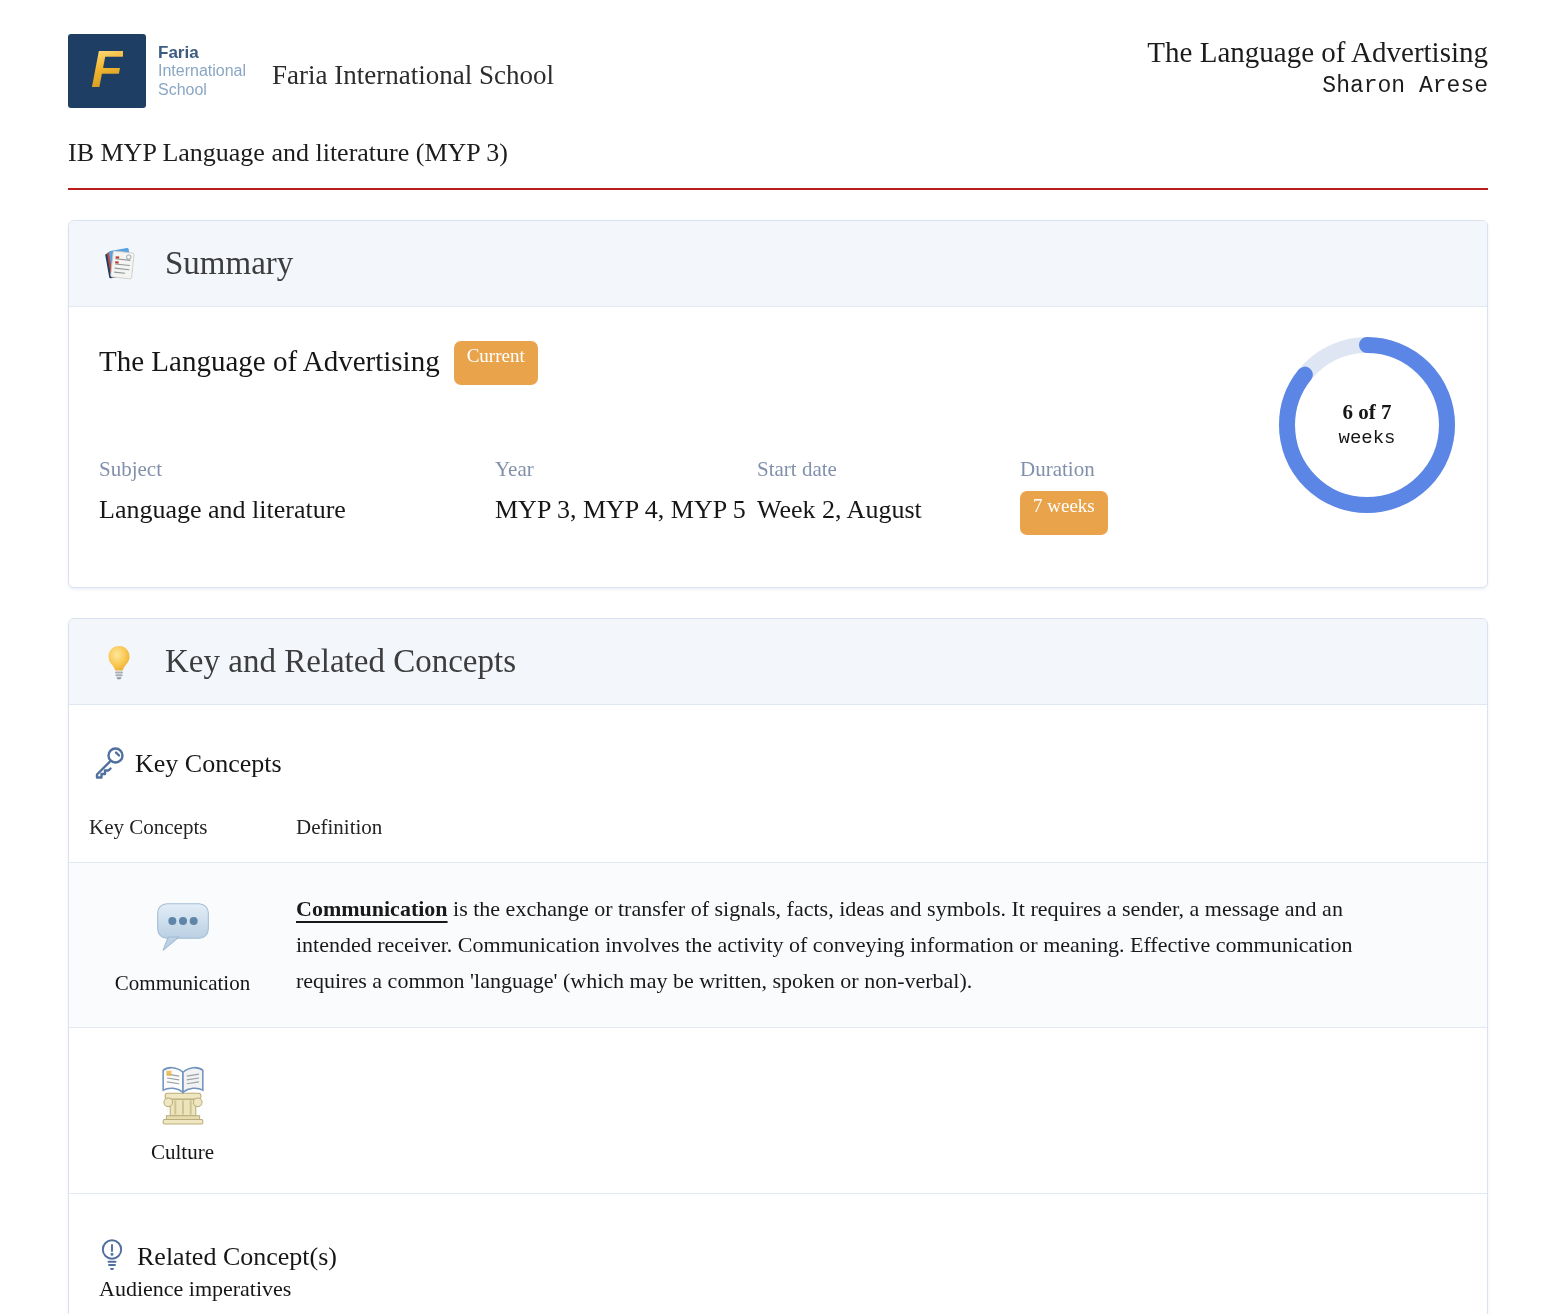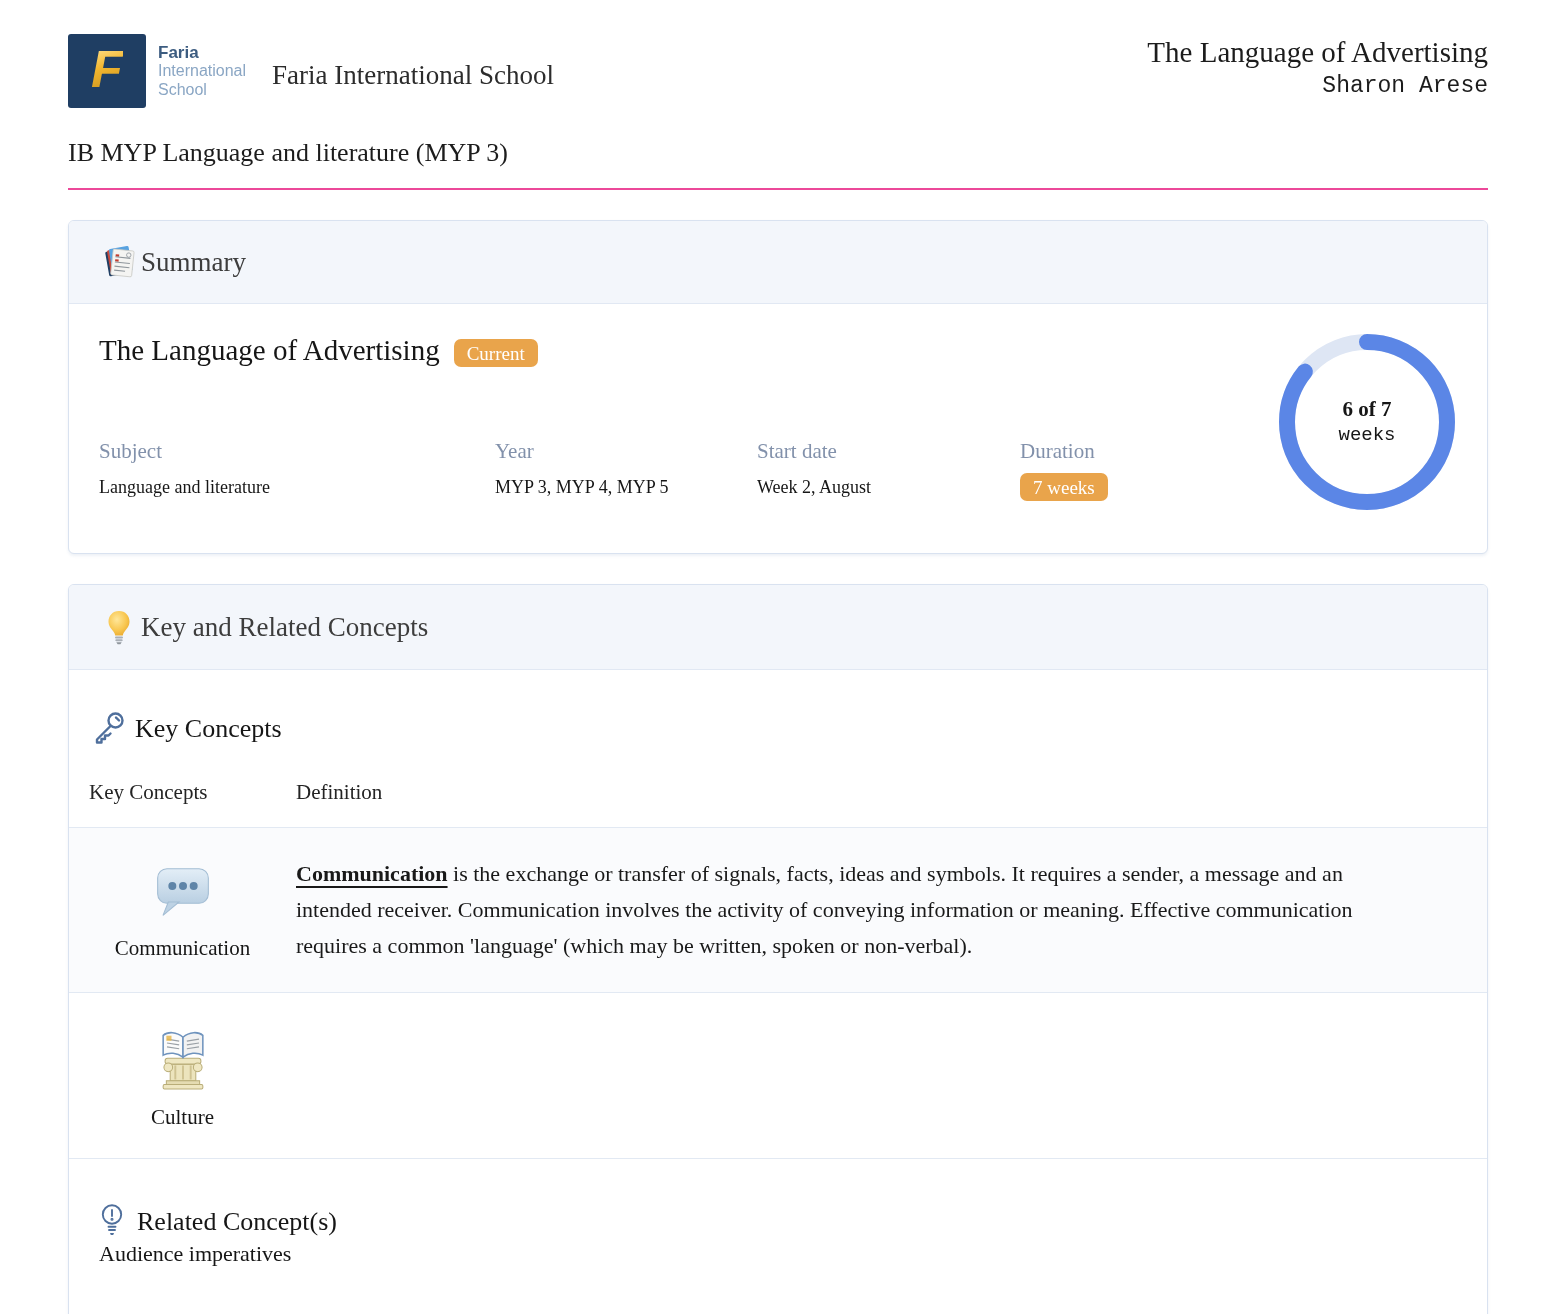--- a/index.html
+++ b/index.html
@@ -30,49 +30,49 @@
   .logo-text .l1 { font-size: 17px; font-weight: bold; color: #3c5c80; }
   .logo-text .l2, .logo-text .l3 { font-size: 16px; color: #8aa6c4; }
   .school-name { font-size: 27px; color: #2c2c2c; margin-left: 26px; margin-top: 26px; }
   .header-right { margin-left: auto; text-align: right; }
   .header-right .unit { font-size: 29px; color: #1c1c1c; line-height: 1.25; }
   .header-right .author { font-size: 23px; color: #1c1c1c; margin-top: 3px; font-family: Liberation Mono, monospace; }
 
   .course-line {
     font-size: 26px; color: #1c1c1c;
     margin-top: 30px; padding-bottom: 20px;
-    border-bottom: 2px solid #ec4899;
+    border-bottom: 2px solid #b91c1c;
   }
 
   
   .card {
     border: 1px solid #d9e2f0; border-radius: 6px;
     margin-top: 30px; background: #ffffff;
     box-shadow: 0 2px 3px rgba(90, 120, 170, 0.10);
     overflow: hidden;
   }
   .card-header {
     background: #f3f6fb; border-bottom: 1px solid #e1e8f3;
     padding: 24px 30px; display: flex; align-items: center;
   }
   .card-header .icon-wrap { width: 40px; display: flex; justify-content: center; }
-  .card-header .card-title { font-size: 27px; color: #3d3d3d; margin-left: 2px; }
+  .card-header .card-title { font-size: 33px; color: #3d3d3d; margin-left: 26px; }
 
   
   .summary-body { position: relative; padding: 30px 30px 52px 30px; }
   .unit-title-row { display: flex; align-items: center; }
   .unit-title { font-size: 29px; color: #161616; }
   .badge {
     display: inline-block; background: #e9a44b; color: #ffffff;
-    font-size: 19px; padding: 4px 13px 2px 13px; border-radius: 7px;
+    font-size: 19px; padding: 4px 13px 18px 13px; border-radius: 7px;
   }
   .unit-title-row .badge { margin-left: 14px; margin-top: 4px; }
   .meta-row { display: flex; margin-top: 72px; }
   .meta-col .label { font-size: 21px; color: #8291ab; }
-  .meta-col .value { font-size: 18px; color: #161616; margin-top: 13px; }
+  .meta-col .value { font-size: 26px; color: #161616; margin-top: 13px; }
   .meta-col:nth-child(1) { width: 396px; }
   .meta-col:nth-child(2) { width: 262px; }
   .meta-col:nth-child(3) { width: 263px; }
   .meta-col .badge { margin-top: 9px; }
 
   .progress-wrap { position: absolute; top: 26px; right: 28px; width: 184px; height: 184px; }
   .progress-wrap svg { display: block; }
   .progress-text {
     position: absolute; inset: 0;
     display: flex; flex-direction: column; align-items: center; justify-content: center;

